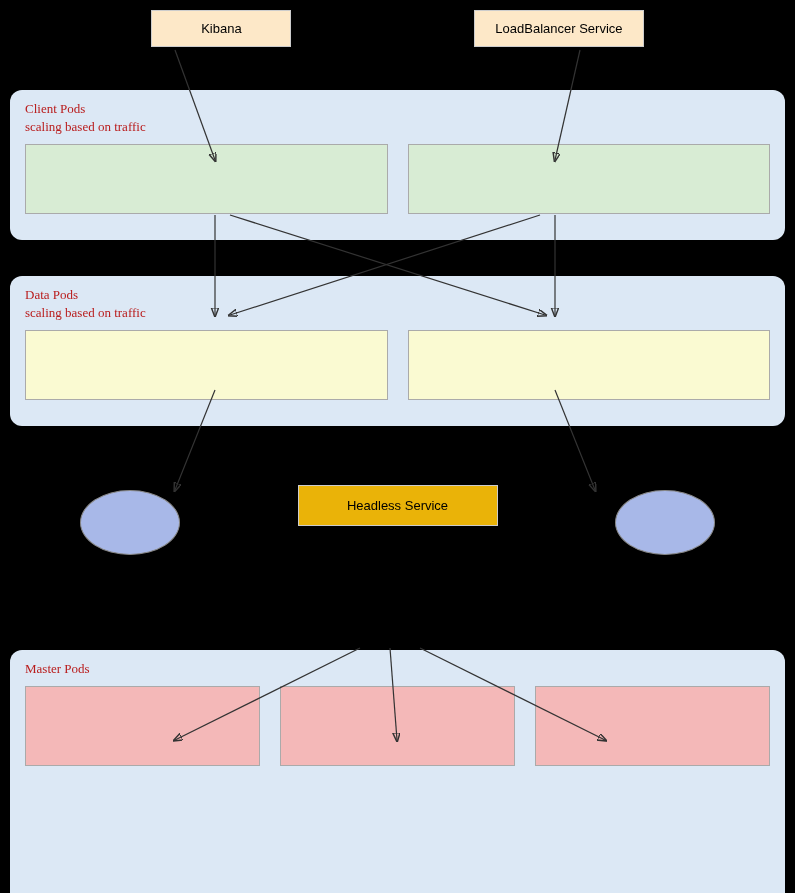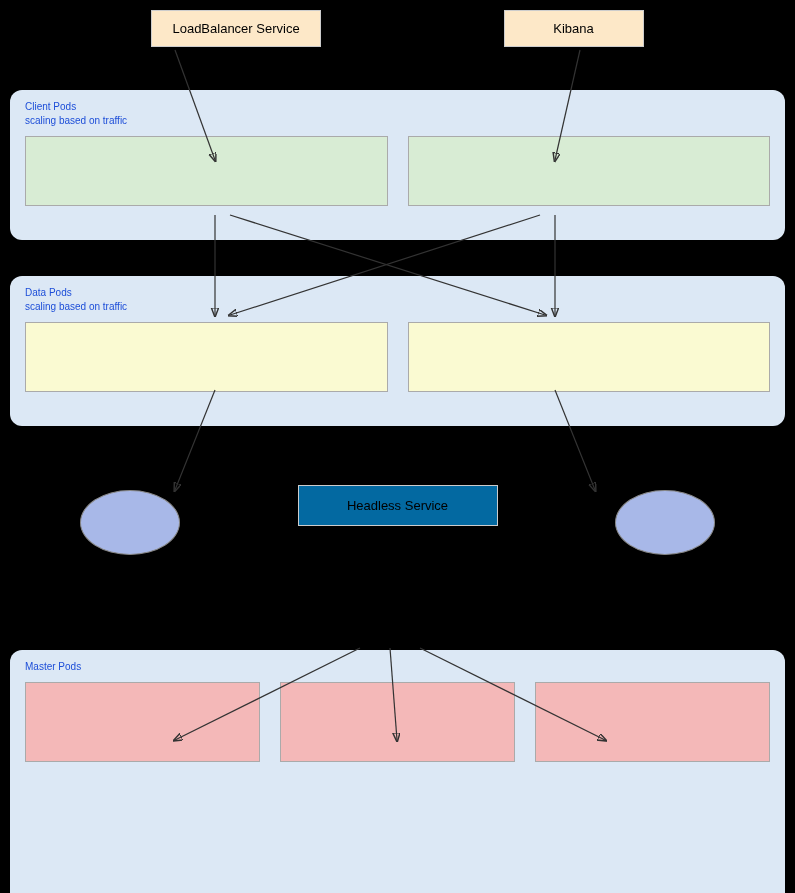--- a/index.html
+++ b/index.html
@@ -44,24 +44,25 @@
       top: 90px;
       left: 10px;
       right: 10px;
       background: #dce8f5;
       border-radius: 12px;
       padding: 10px 15px 20px 15px;
       height: 150px;
     }
 
     .group-label {
-      font-size: 10px;
-      color: #1d4ed8;
+      font-size: 13px;
+      color: #b91c1c;
       line-height: 1.4;
       margin-bottom: 8px;
+      font-family: Liberation Serif, serif;
     }
 
     .pod-boxes-row {
       display: flex;
       gap: 20px;
       justify-content: space-between;
     }
 
     .client-pod-box {
       background: #d8ecd4;
@@ -115,21 +116,21 @@
     .ellipse-right {
       right: 80px;
       top: 60px;
     }
 
     .headless-box {
       position: absolute;
       left: 50%;
       transform: translateX(-50%);
       top: 55px;
-      background: #0369a1;
+      background: #eab308;
       border: 1px solid #ccc;
       padding: 12px 30px;
       text-align: center;
       min-width: 200px;
     }
 
     
     .master-pods-group {
       position: absolute;
       top: 650px;
@@ -165,24 +166,24 @@
       marker-end: url(#arrowhead);
     }
   </style>
 </head>
 <body>
 
 <div class="diagram-container">
 
   <div class="top-boxes">
     <div class="top-box">
+      <span>Kibana</span>
+    </div>
+    <div class="top-box">
       <span>LoadBalancer Service</span>
-    </div>
-    <div class="top-box">
-      <span>Kibana</span>
     </div>
   </div>
 
   <div class="client-pods-group">
     <div class="group-label">
       <div>Client Pods</div>
       <div>scaling based on traffic</div>
     </div>
     <div class="pod-boxes-row">
       <div class="client-pod-box"></div>

